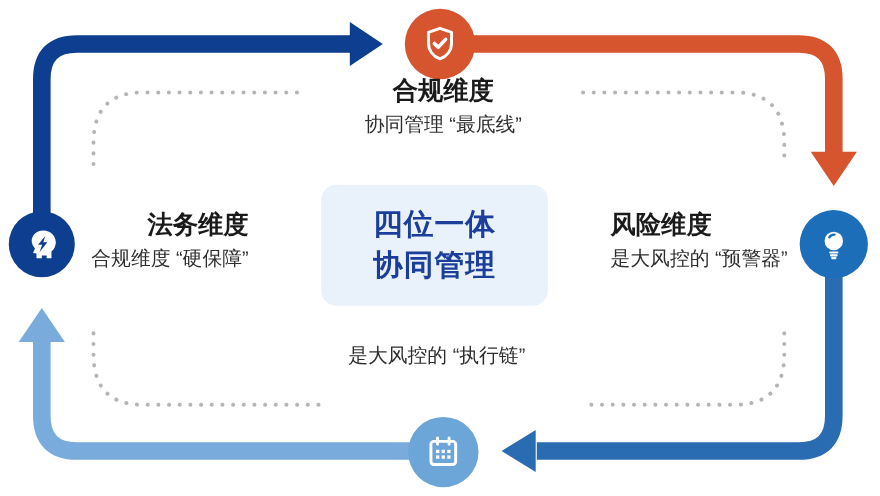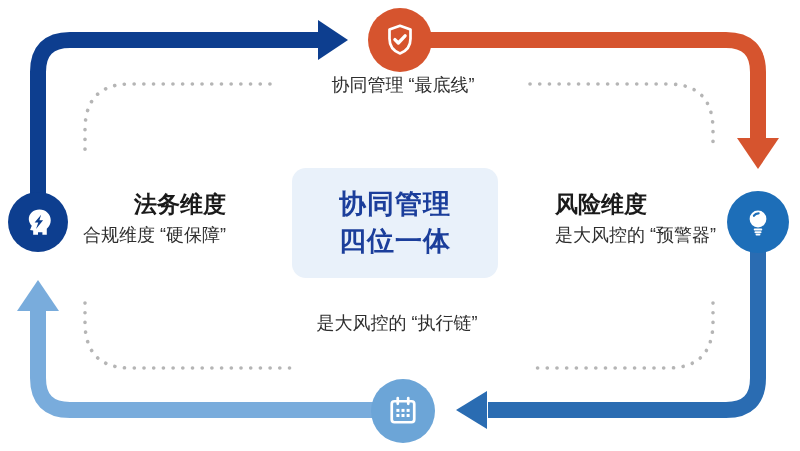--- a/index.html
+++ b/index.html
@@ -56,20 +56,21 @@
     <polygon class="f-lblue" points="17,311 59,311 38,280"></polygon>
   </svg>
 
   <div class="circle compliance">
     <svg width="36" height="36" viewBox="0 0 24 24">
       <path d="M12 2.5 19 5v6.2c0 4.8-2.9 8.3-7 9.8-4.1-1.5-7-5-7-9.8V5Z" fill="none" stroke="#fff" stroke-width="1.8" stroke-linejoin="round"></path>
       <path d="m8.6 11.7 2.3 2.3 4.5-4.8" fill="none" stroke="#fff" stroke-width="2.2" stroke-linecap="round" stroke-linejoin="round"></path>
     </svg>
   </div>
   <div class="node-text compliance">
+    <div class="title">合规维度</div>
     <div class="subtitle">协同管理 “最底线”</div>
   </div>
 
   <div class="circle risk">
     <svg width="36" height="36" viewBox="0 0 24 24">
       <circle cx="12" cy="10" r="5.6" fill="#fff"></circle>
       <path d="M9.3 7.8a3.6 3.6 0 0 1 3.1-1.6" stroke="var(--blueCircle)" stroke-width="1.5" fill="none" stroke-linecap="round"></path>
       <path d="M9.8 17h4.4M10.3 18.8h3.4M11 20.4h2" stroke="#fff" stroke-width="1.3" stroke-linecap="round"></path>
     </svg>
   </div>
@@ -99,17 +100,17 @@
       <path fill="#fff" d="M13 3.2c4.6 0 8 3.4 8 7.6 0 2.5-1.1 4.5-2.8 5.9V21h-3.1v-1.8H12V21H8.6v-3l-2.2-.4 1.2-2.9c-1.1-1.3-2.1-2.9-2.1-4.7 0-3.9 3.3-6.8 7.5-6.8Z"></path>
       <path fill="var(--navy)" d="M14.2 6.8 9.6 12.4h2.6l-1.6 4.6 5-6.2H13l1.2-4Z"></path>
     </svg>
   </div>
   <div class="node-text legal">
     <div class="title">法务维度</div>
     <div class="subtitle">合规维度 “硬保障”</div>
   </div>
 
   <div class="center-box">
+    <div>四位一体</div>
     <div>协同管理</div>
-    <div>四位一体</div>
   </div>
 
 </div>
 
 </body></html>

